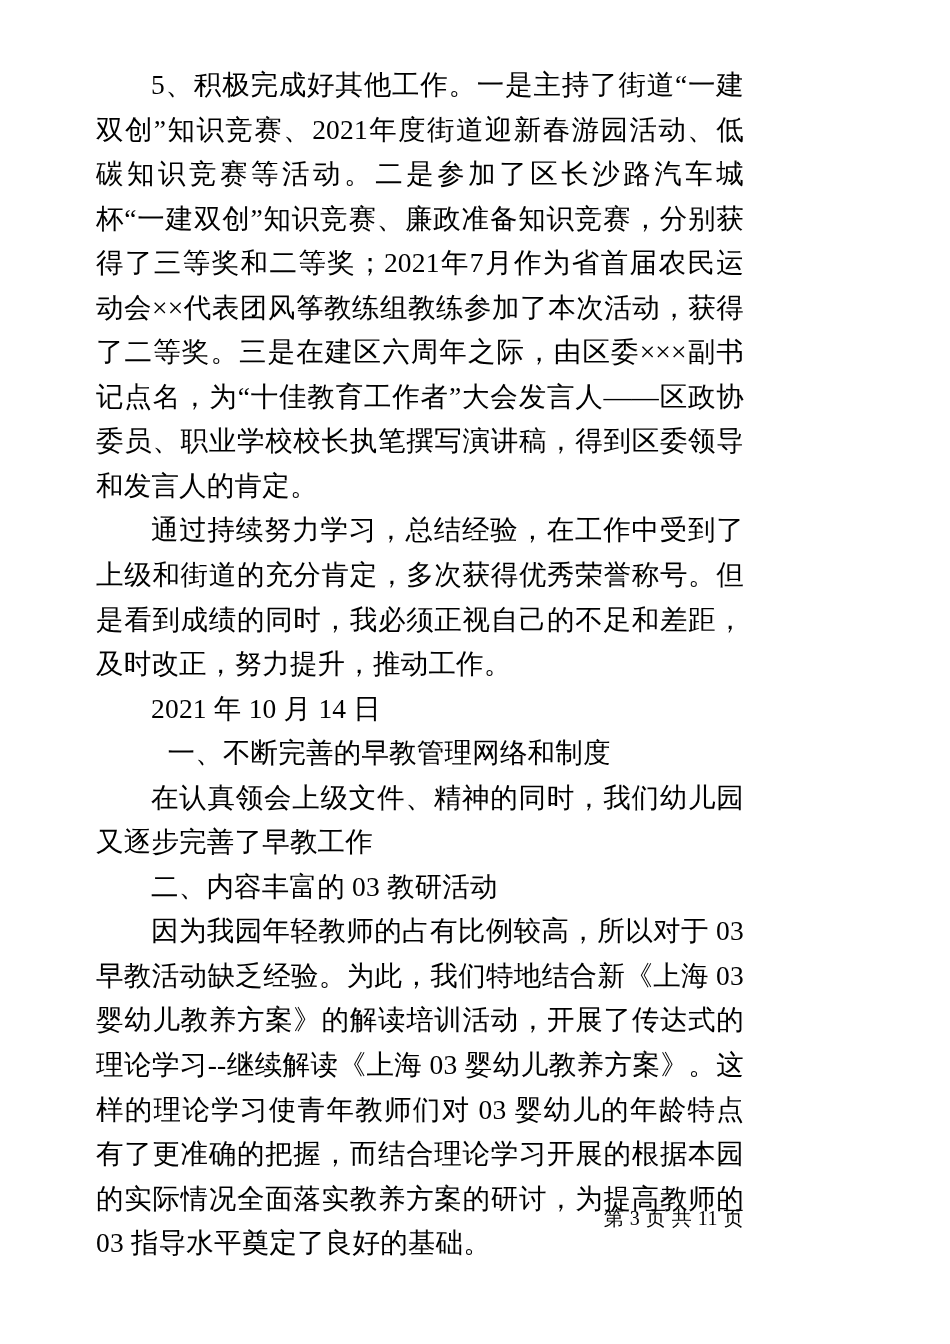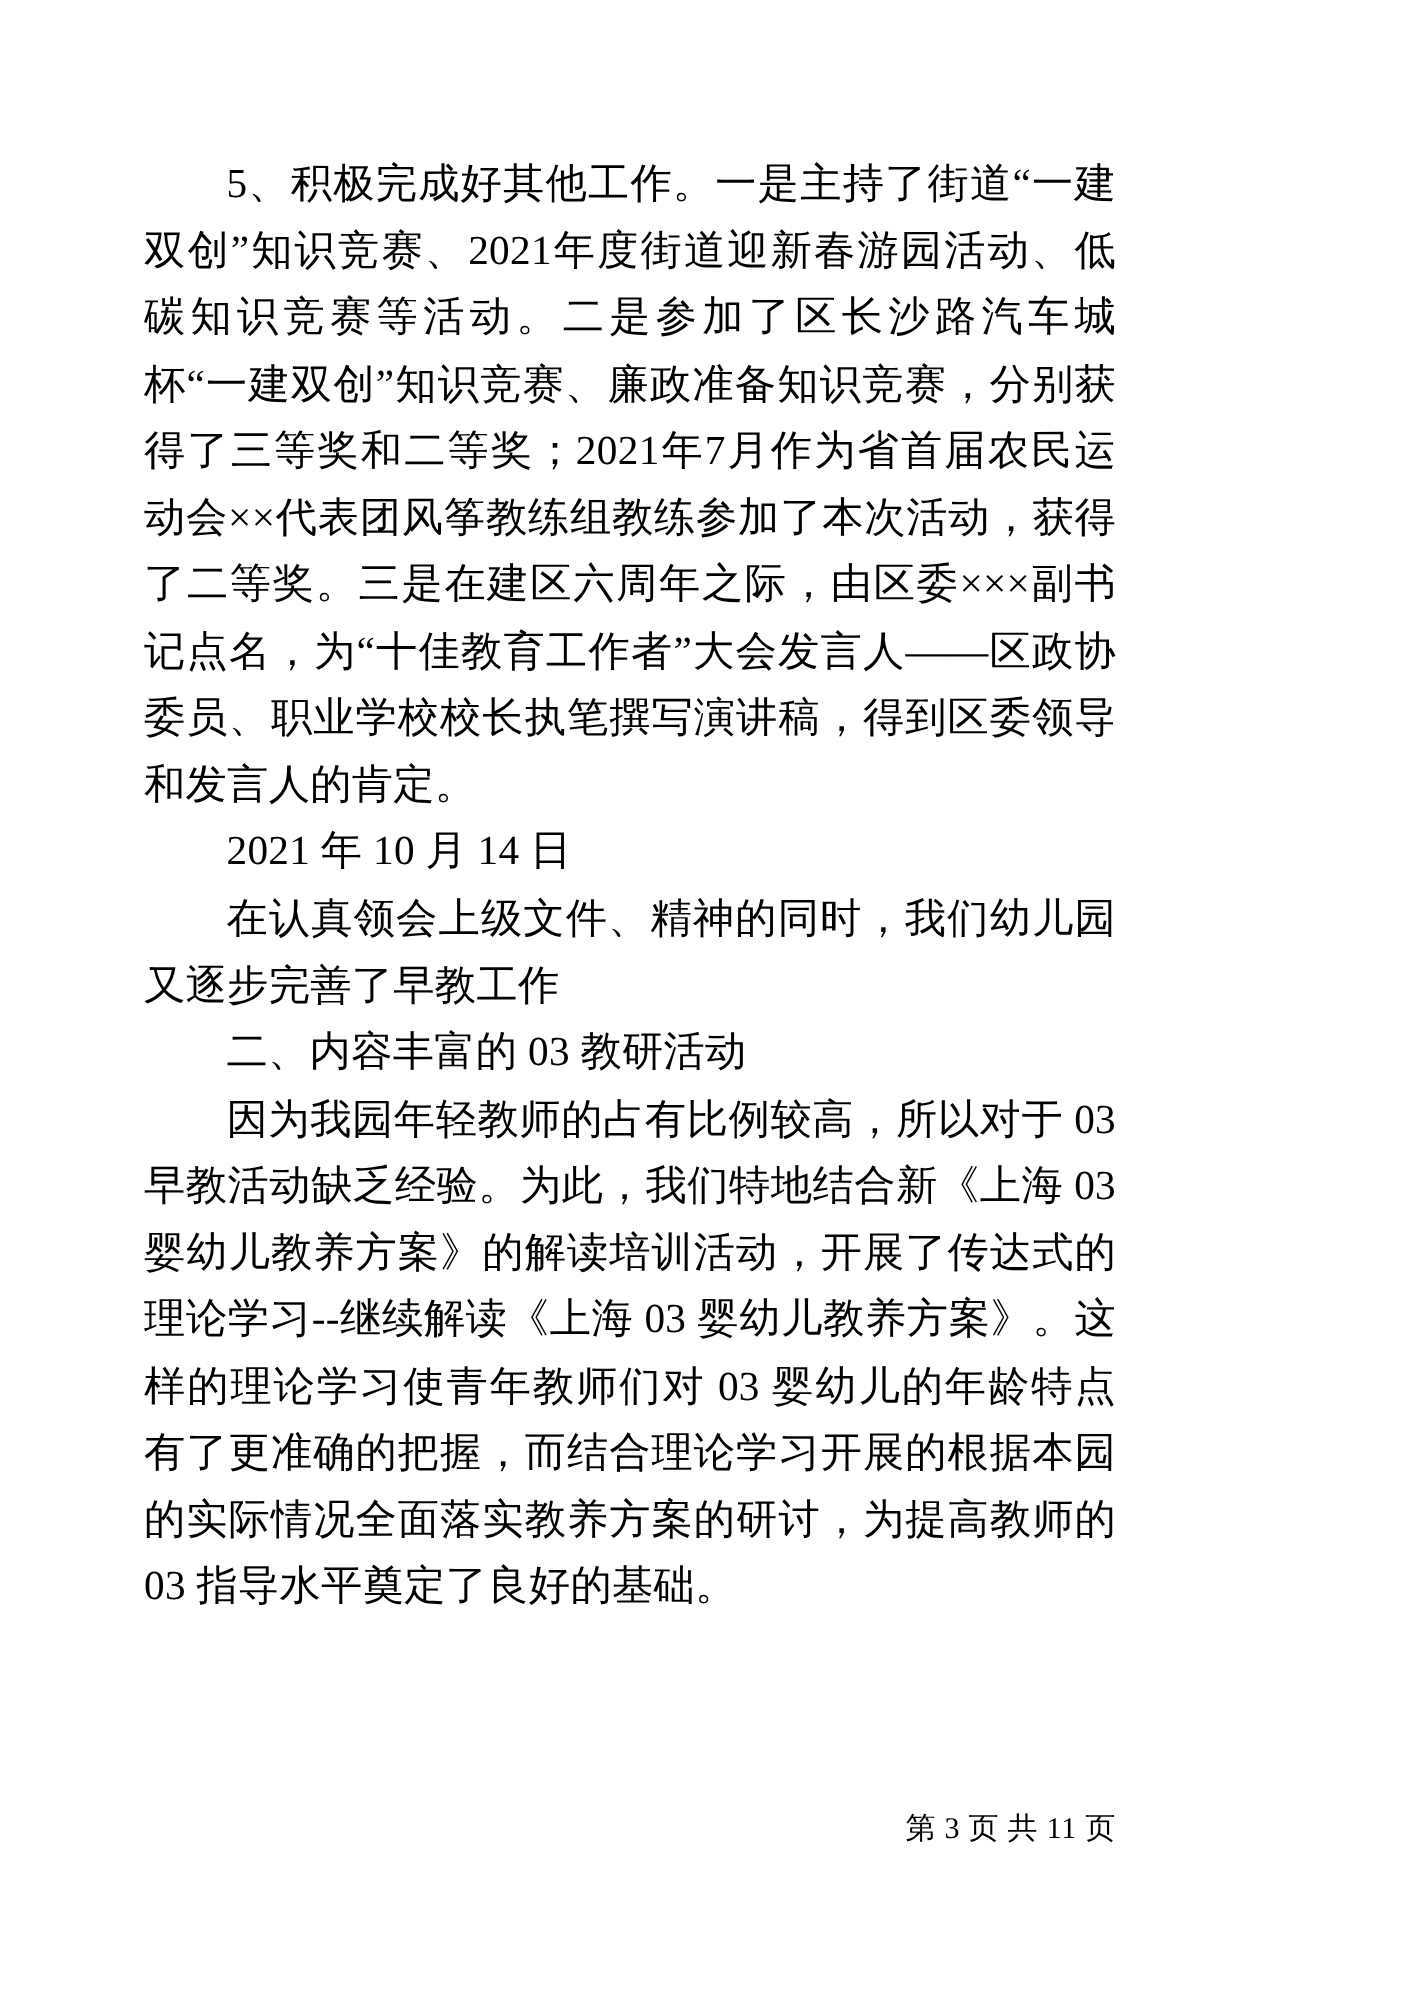--- a/index.html
+++ b/index.html
@@ -13,21 +13,21 @@
     font-family: "Liberation Serif", "DejaVu Serif", serif;
     color: #000000;
     position: relative;
     overflow: hidden;
   }
   .page {
     position: relative;
     width: 840px;
     height: 1344px;
     box-sizing: border-box;
-    padding: 100px 96px 0 96px;
+    padding: 63px 96px 0 96px;
   }
   .doc-body {
     font-size: 27.5px;
     line-height: 1.62;
     text-align: justify;
     text-justify: inter-ideograph;
     letter-spacing: 0.2px;
   }
   .para {
     margin: 0 0 0 0;
@@ -46,19 +46,21 @@
     letter-spacing: 0.5px;
     white-space: nowrap;
   }
 </style>
 </head>
 <body>
 
 <div class="page">
   <div class="doc-body">
     <p class="para">5、积极完成好其他工作。一是主持了街道“一建双创”知识竞赛、2021年度街道迎新春游园活动、低碳知识竞赛等活动。二是参加了区长沙路汽车城杯“一建双创”知识竞赛、廉政准备知识竞赛，分别获得了三等奖和二等奖；2021年7月作为省首届农民运动会××代表团风筝教练组教练参加了本次活动，获得了二等奖。三是在建区六周年之际，由区委×××副书记点名，为“十佳教育工作者”大会发言人——区政协委员、职业学校校长执笔撰写演讲稿，得到区委领导和发言人的肯定。</p>
+    <p class="para">通过持续努力学习，总结经验，在工作中受到了上级和街道的充分肯定，多次获得优秀荣誉称号。但是看到成绩的同时，我必须正视自己的不足和差距，及时改正，努力提升，推动工作。</p>
     <p class="para">2021 年 10 月 14 日</p>
+    <p class="para indent3">一、不断完善的早教管理网络和制度</p>
     <p class="para">在认真领会上级文件、精神的同时，我们幼儿园又逐步完善了早教工作</p>
     <p class="para">二、内容丰富的 03 教研活动</p>
     <p class="para">因为我园年轻教师的占有比例较高，所以对于 03 早教活动缺乏经验。为此，我们特地结合新《上海 03 婴幼儿教养方案》的解读培训活动，开展了传达式的理论学习--继续解读《上海 03 婴幼儿教养方案》。这样的理论学习使青年教师们对 03 婴幼儿的年龄特点有了更准确的把握，而结合理论学习开展的根据本园的实际情况全面落实教养方案的研讨，为提高教师的 03 指导水平奠定了良好的基础。</p>
   </div>
   <div class="footer">第 3 页 共 11 页</div>
 </div>
 
 </body></html>

